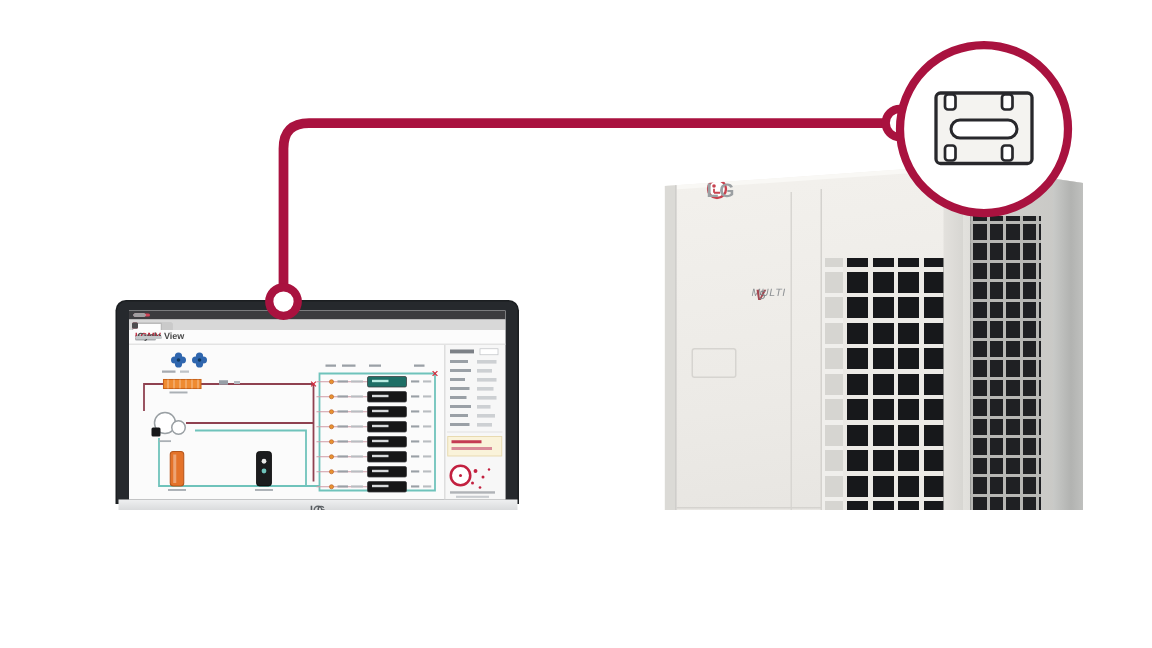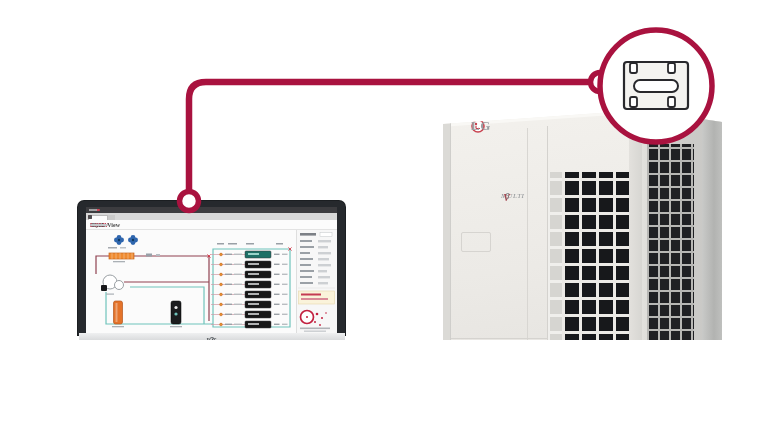--- a/index.html
+++ b/index.html
@@ -1,17 +1,17 @@
 <!DOCTYPE html>
 <html><head>
 <meta charset="utf-8">
 <style>
   html,body{margin:0;padding:0;background:#fff;}
   #stage{position:relative;width:768px;height:340px;background:#ffffff;overflow:hidden;
-         font-family:Liberation Serif, serif;}
+         font-family:Liberation Sans, sans-serif;}
   #stage *{position:absolute;box-sizing:border-box;}
 
   
   .shadow{background:radial-gradient(ellipse at center, rgba(70,70,70,.16), rgba(70,70,70,0) 70%);}
 
   
   .lap-bezel{left:78px;top:201px;width:267px;height:134px;background:#26292d;border-radius:6px 6px 0 0;
              box-shadow:0 0 0 1px #1b1e21;}
   .lap-display{left:86px;top:207px;width:251px;height:126px;background:#fbfbfb;overflow:hidden;}
   .lap-chin{left:79px;top:333px;width:266px;height:14px;background:linear-gradient(#eff0f1,#c5c7c9);

